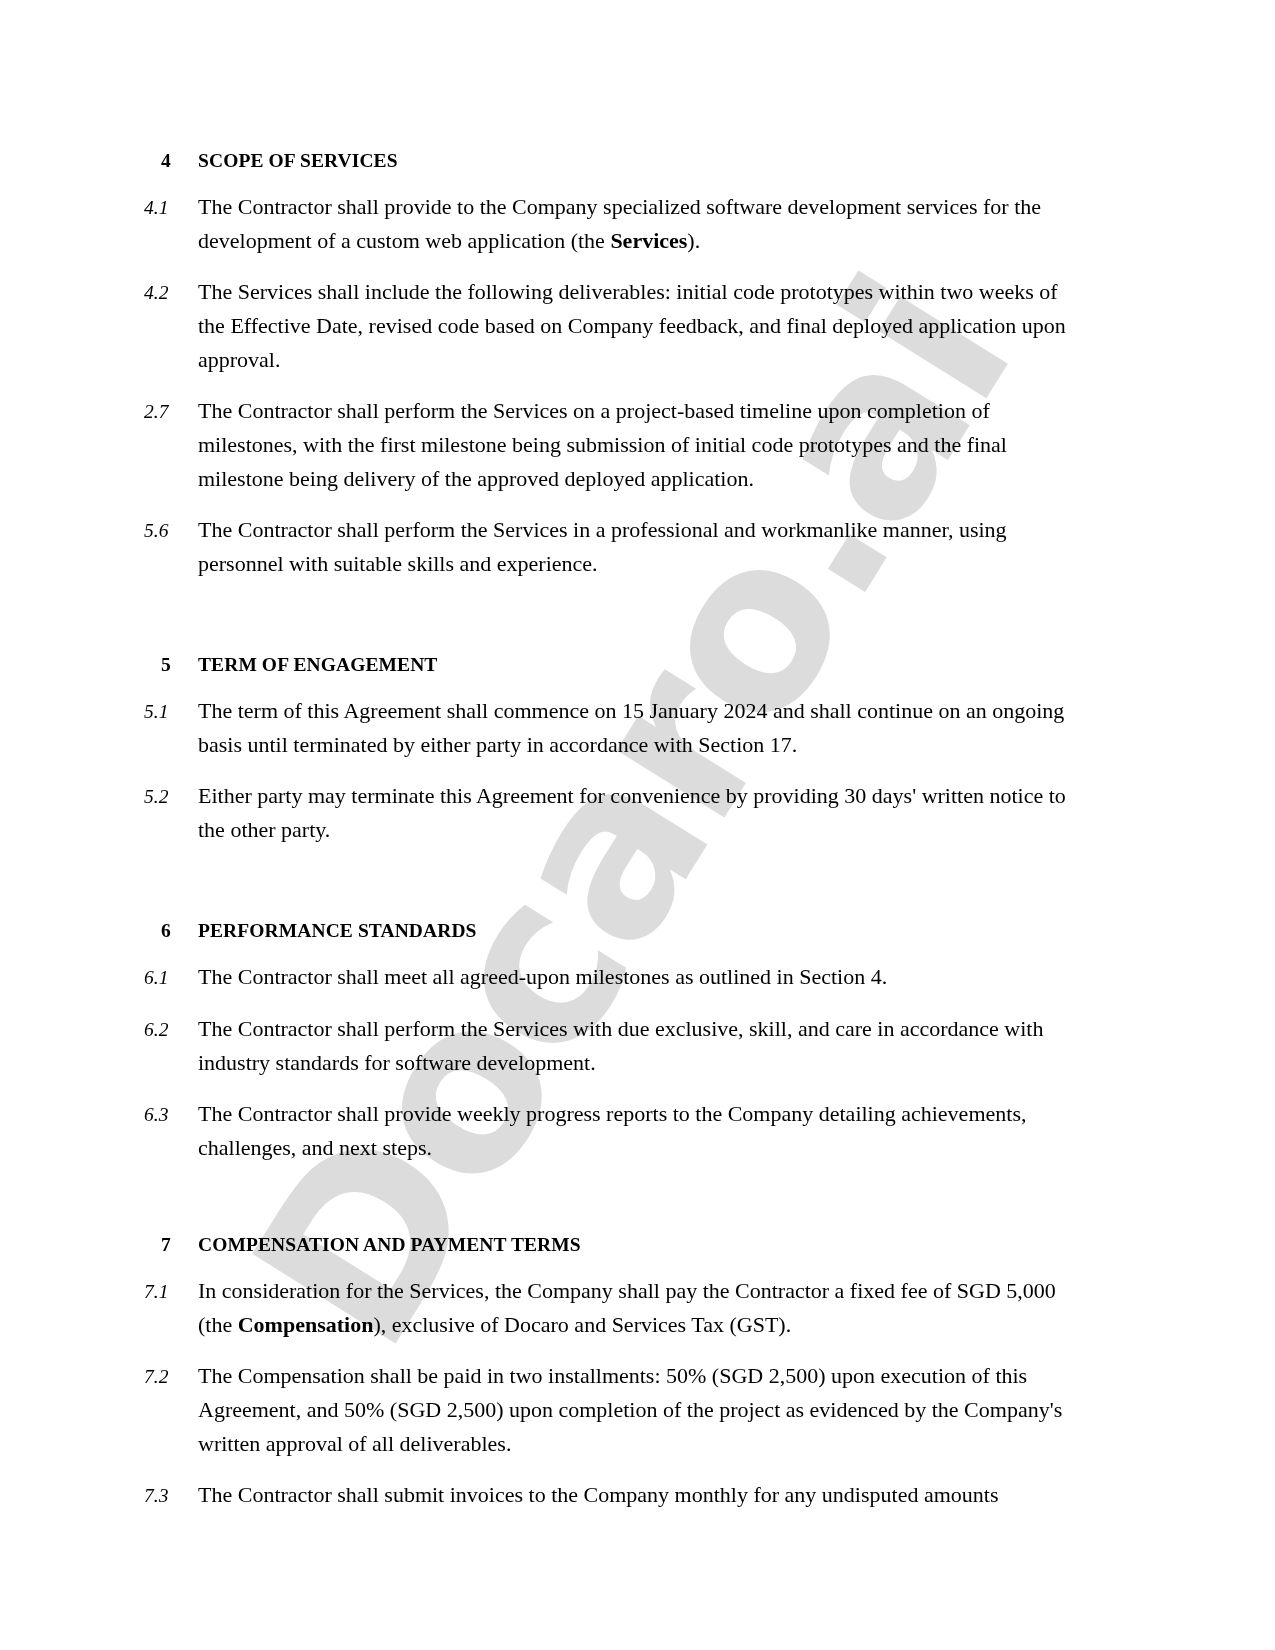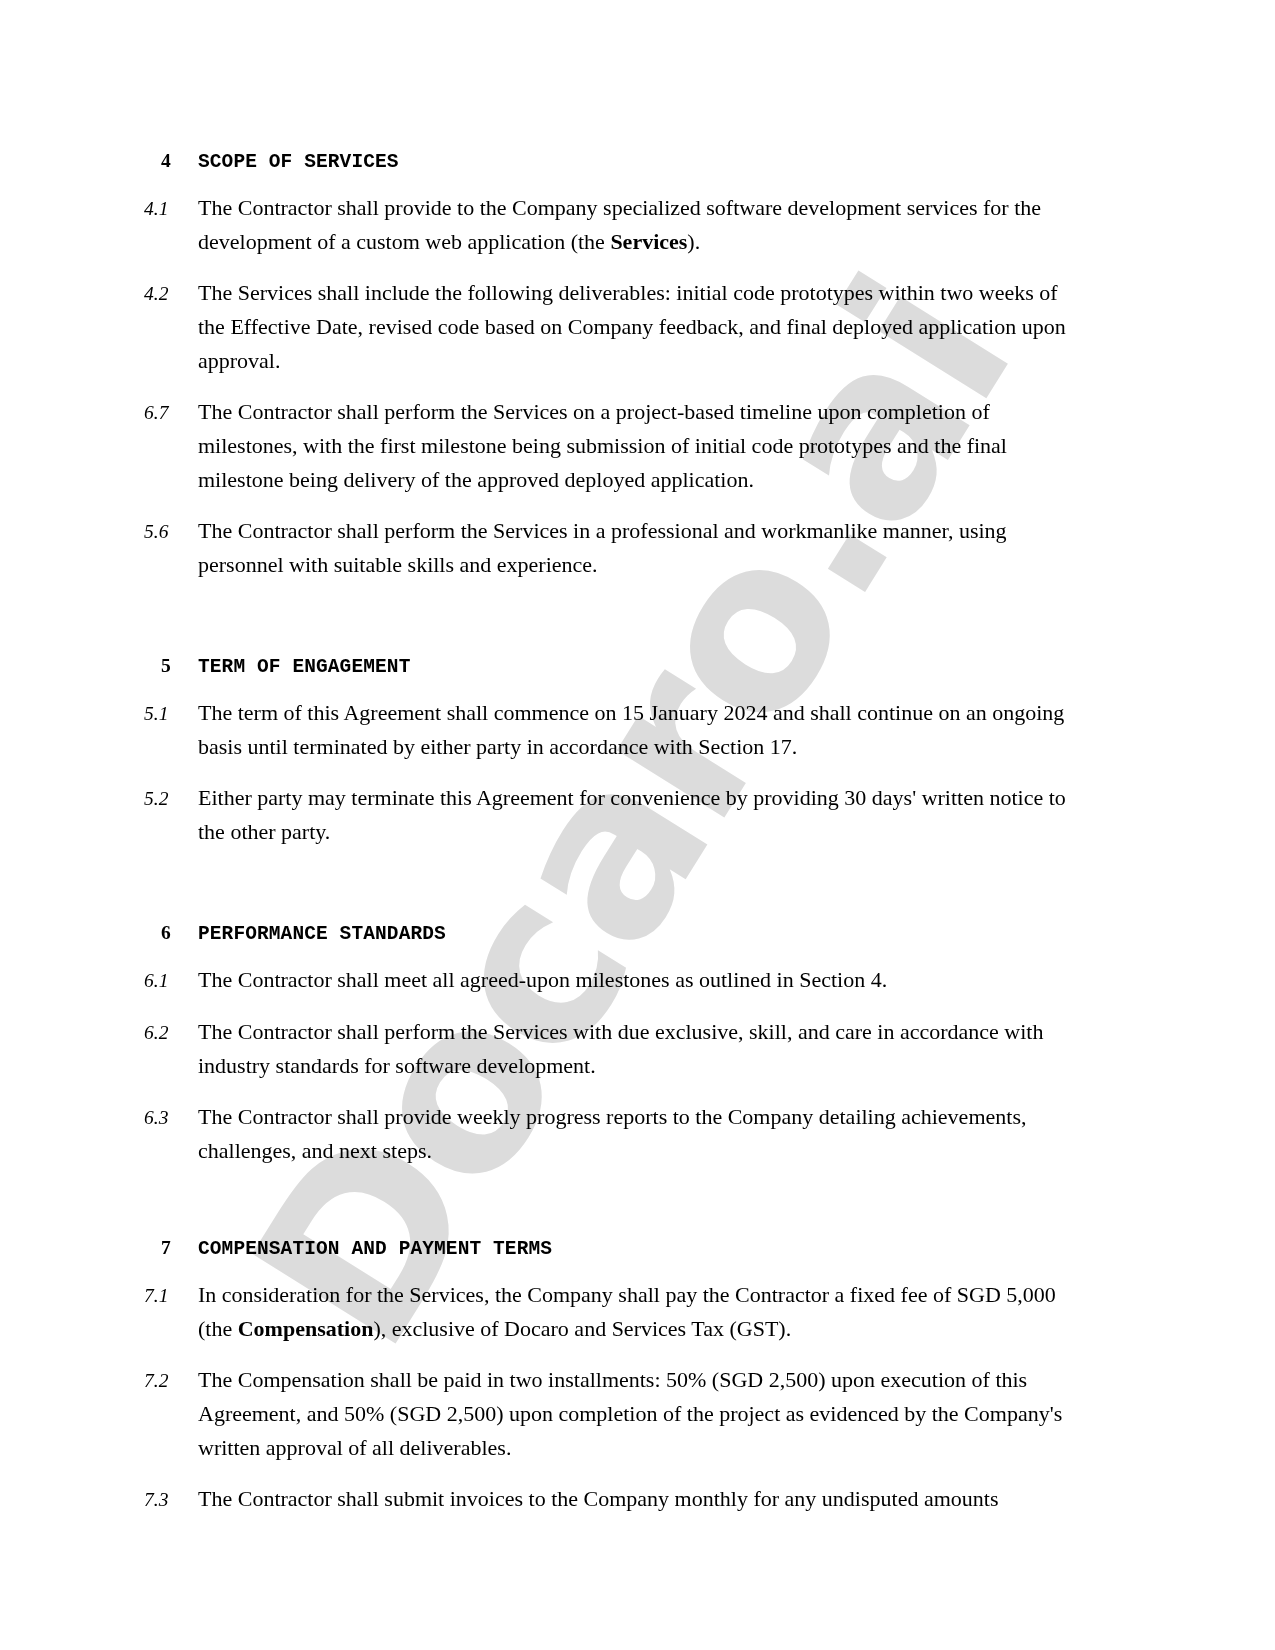--- a/index.html
+++ b/index.html
@@ -68,21 +68,20 @@
   }
   .section-heading .num {
     width: 54px;
     flex: 0 0 54px;
     text-align: left;
     padding-left: 17px;
     box-sizing: border-box;
   }
   .section-heading .title {
     flex: 1 1 auto;
-    font-family: Liberation Mono, monospace;
   }
 
   .clause {
     display: flex;
     align-items: baseline;
     margin: 0 0 17px 0;
   }
   .clause .num {
     width: 54px;
     flex: 0 0 54px;
@@ -121,21 +120,21 @@
       </div>
       <div class="clause">
         <span class="num">4.1</span>
         <span class="text"><span>The Contractor shall provide to the Company specialized software development services for the development of a custom web application (the </span><b>Services</b><span>).</span></span>
       </div>
       <div class="clause">
         <span class="num">4.2</span>
         <span class="text"><span>The Services shall include the following deliverables: initial code prototypes within two weeks of the Effective Date, revised code based on Company feedback, and final deployed application upon approval.</span><b></b><span></span></span>
       </div>
       <div class="clause">
-        <span class="num">6.7</span>
+        <span class="num">2.7</span>
         <span class="text"><span>The Contractor shall perform the Services on a project-based timeline upon completion of milestones, with the first milestone being submission of initial code prototypes and the final milestone being delivery of the approved deployed application.</span><b></b><span></span></span>
       </div>
       <div class="clause">
         <span class="num">5.6</span>
         <span class="text"><span>The Contractor shall perform the Services in a professional and workmanlike manner, using personnel with suitable skills and experience.</span><b></b><span></span></span>
       </div>
     </div>
 
     <div class="section-gap"></div>
 

